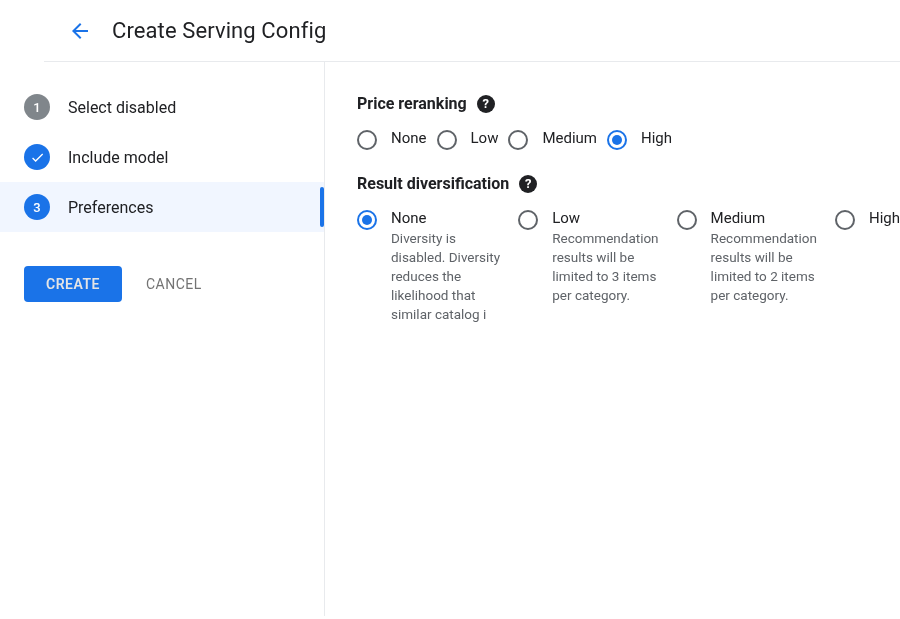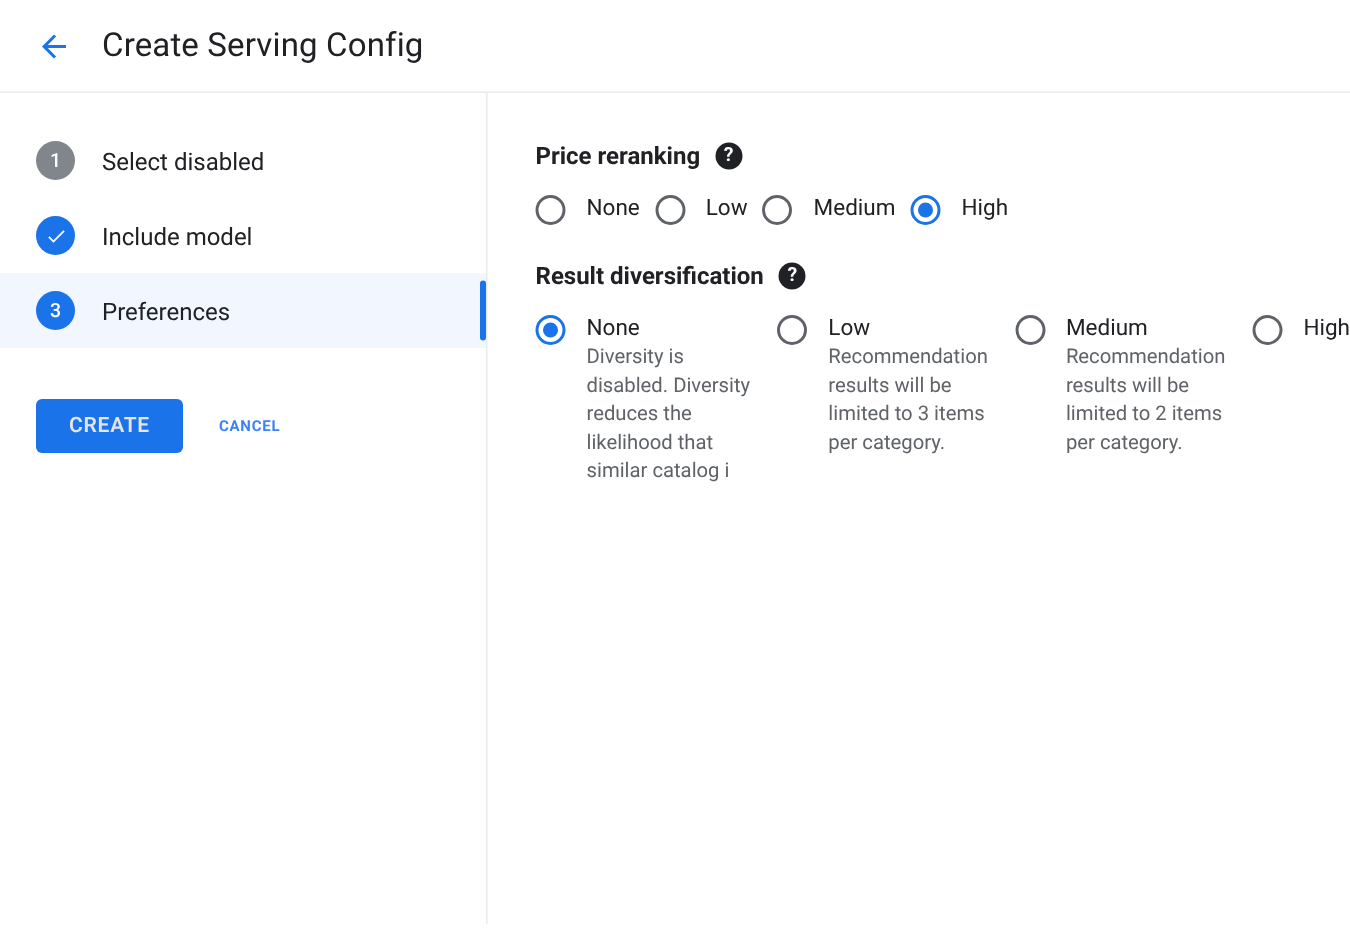--- a/index.html
+++ b/index.html
@@ -15,20 +15,21 @@
       width: 900px;
       height: 619px;
       overflow: hidden;
     }
     .header {
       display: flex;
       align-items: center;
       padding: 18px 24px;
       border-bottom: 1px solid #e8eaed;
       gap: 20px;
+      margin-left: 44px;
     }
     .back-arrow {
       width: 24px;
       height: 24px;
       cursor: pointer;
       display: flex;
       align-items: center;
       justify-content: center;
     }
     .back-arrow svg {
@@ -114,23 +115,23 @@
       padding: 10px 22px;
       font-size: 14px;
       font-weight: 600;
       border-radius: 4px;
       cursor: pointer;
       letter-spacing: 0.5px;
     }
     .btn-secondary {
       background: none;
       border: none;
-      color: #3b82f6;
-      font-size: 10px;
-      font-weight: 700;
+      color: #737373;
+      font-size: 14px;
+      font-weight: 400;
       cursor: pointer;
       letter-spacing: 0.5px;
     }
     .main {
       flex: 1;
       padding: 24px 0 24px 32px;
       overflow-y: auto;
     }
     .section-header {
       display: flex;

